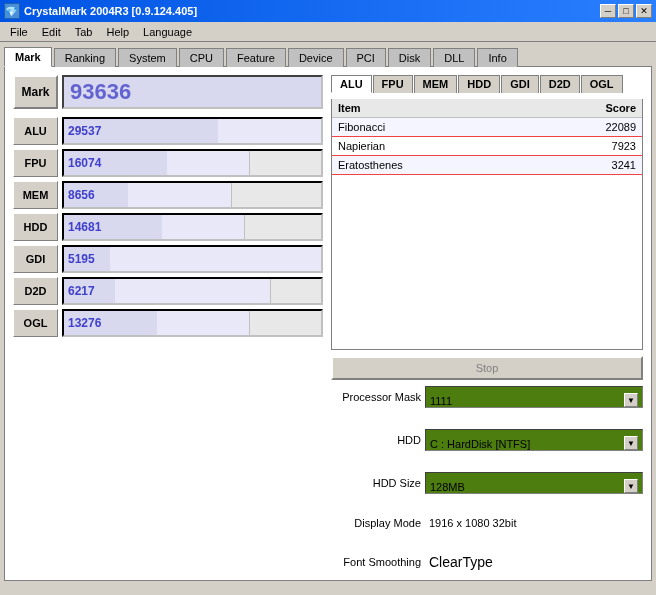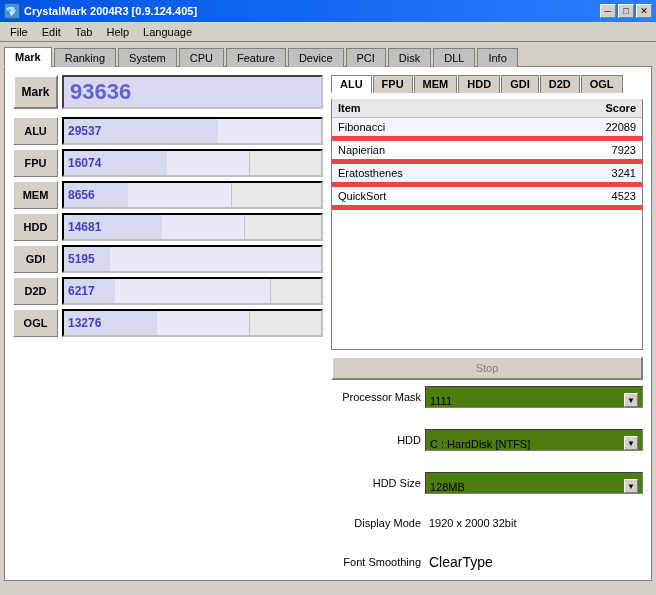--- a/index.html
+++ b/index.html
@@ -248,21 +248,21 @@
       justify-content: space-between;
       padding: 3px 6px;
       background: #e8e8e8;
       border-bottom: 1px solid #c0c0c0;
       font-weight: bold;
     }
     .results-row {
       display: flex;
       justify-content: space-between;
       padding: 3px 6px;
-      border-bottom: 5px solid #ef4444;
+      border-bottom: 1px solid #ef4444;
     }
     .results-row:nth-child(even) { background: #f5f5ff; }
 
     
     .stop-btn {
       background: #d4d0c8;
       border: 2px solid;
       border-top-color: #ffffff;
       border-left-color: #ffffff;
       border-right-color: #808080;
@@ -452,24 +452,20 @@
         <span>22089</span>
       </div>
       <div class="results-row">
         <span>Napierian</span>
         <span>7923</span>
       </div>
       <div class="results-row">
         <span>Eratosthenes</span>
         <span>3241</span>
       </div>
-      <div class="results-row">
-        <span>QuickSort</span>
-        <span>4523</span>
-      </div>
     </div>
 
     <div class="stop-btn">Stop</div>
 
     <div class="settings-area">
 
       <div class="setting-row">
         <span class="setting-label">Processor Mask</span>
         <div class="setting-dropdown">
           <span class="setting-value-text">1111</span>
@@ -488,21 +484,21 @@
       <div class="setting-row">
         <span class="setting-label">HDD Size</span>
         <div class="setting-dropdown">
           <span class="setting-value-text">128MB</span>
           <div class="dropdown-arrow">▼</div>
         </div>
       </div>
 
       <div class="setting-row">
         <span class="setting-label">Display Mode</span>
-        <div style="flex:1; padding:2px 4px; font-size:11px;">1920 x 2000 32bit</div>
+        <div style="flex:1; padding:2px 4px; font-size:11px;">1916 x 1080 32bit</div>
       </div>
 
       <div class="setting-row">
         <span class="setting-label">Font Smoothing</span>
         <div style="flex:1; padding:2px 4px; font-size:14px;">ClearType</div>
       </div>
 
     </div>
 
   </div>

